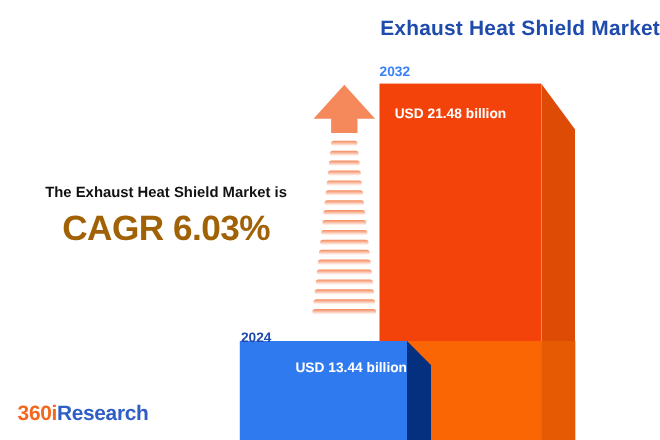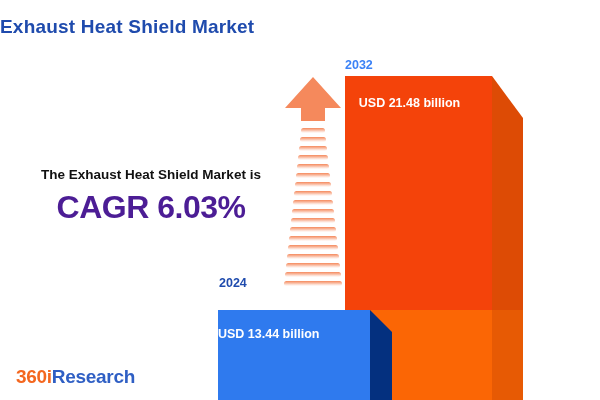--- a/index.html
+++ b/index.html
@@ -19,21 +19,21 @@
     height: 400px;
     background: #ffffff;
   }
 
   
   #chart-title {
     position: absolute;
     left: 0;
     top: 16px;
     width: 600px;
-    text-align: left;
+    text-align: right;
     font-size: 19px;
     font-weight: bold;
     color: #1f4bad;
     letter-spacing: 0.2px;
   }
 
   
   #statement {
     position: absolute;
     left: 22px;
@@ -44,21 +44,21 @@
   #statement-text {
     font-size: 13.5px;
     font-weight: bold;
     color: #111111;
     line-height: 1.35;
   }
   #cagr-value {
     margin-top: 7px;
     font-size: 32px;
     font-weight: bold;
-    color: #4c1d95;
+    color: #a16207;
     letter-spacing: -0.5px;
     line-height: 1.05;
   }
 
   
   #growth-arrow {
     position: absolute;
     left: 283px;
     top: 76px;
     width: 60px;
@@ -147,31 +147,31 @@
     position: absolute;
     left: 0;
     top: 0;
     width: 152px;
     height: 90px;
     background: #2f7aee;
   }
   #label-2024-year {
     position: absolute;
     left: 219px;
-    top: 276px;
+    top: 300px;
     font-size: 12.5px;
     font-weight: bold;
     color: #1f4bad;
   }
   #label-2024-value {
     position: absolute;
     left: 218px;
     top: 327px;
     width: 152px;
-    text-align: left;
+    text-align: right;
     font-size: 12.5px;
     font-weight: bold;
     color: #ffffff;
   }
 
   
   #logo {
     position: absolute;
     left: 16px;
     top: 366px;

